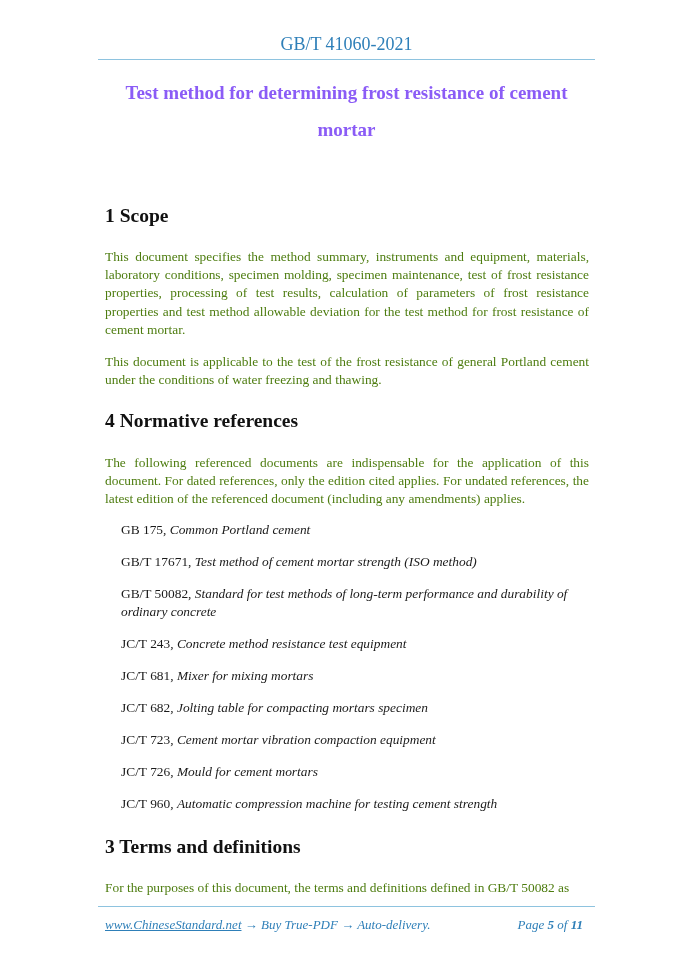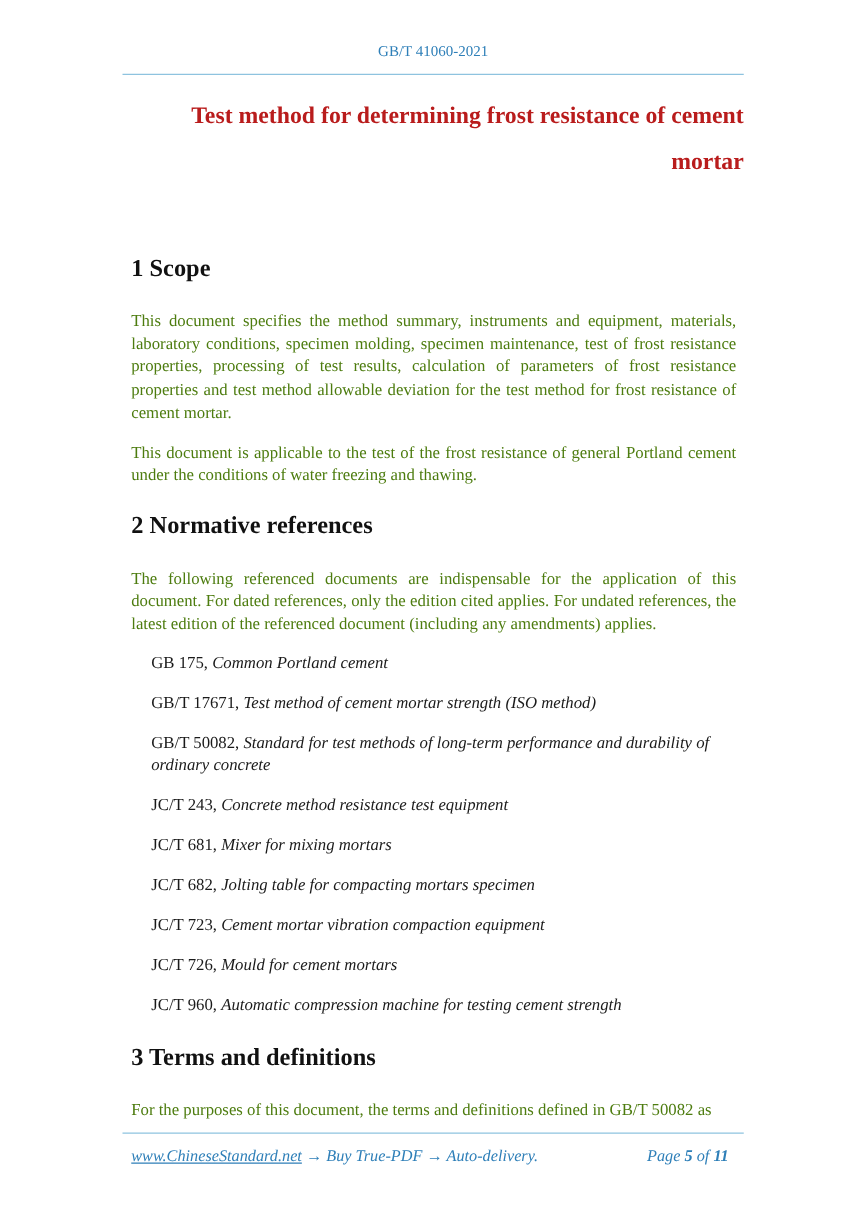--- a/index.html
+++ b/index.html
@@ -6,25 +6,25 @@
   body {
     width: 693px; height: 980px; position: relative; overflow: hidden;
     font-family: "Liberation Serif", serif; color: #1a1a1a;
   }
   .header {
     position: absolute; left: 98px; top: 0; width: 497px; height: 59px;
     border-bottom: 1px solid #8ec3df;
   }
   .header-text {
     position: absolute; left: 0; right: 0; top: 34px; text-align: center;
-    font-size: 12px; color: #2e7fb8;
+    font-size: 18px; color: #2e7fb8;
   }
   .title {
-    position: absolute; left: 98px; width: 497px; text-align: right;
-    font-weight: bold; font-size: 19px; color: #b91c1c;
+    position: absolute; left: 98px; width: 497px; text-align: center;
+    font-weight: bold; font-size: 19px; color: #8b5cf6;
   }
   .title.l1 { top: 82px; }
   .title.l2 { top: 119px; }
   .h1 {
     position: absolute; left: 105px; font-weight: bold; font-size: 19.5px; color: #111;
   }
   .para {
     position: absolute; left: 105px; width: 484px; font-size: 13.4px;
     line-height: 18.2px; text-align: justify; color: #4d7c0f;
   }
@@ -53,21 +53,21 @@
   <div class="header-text">GB/T 41060-2021</div>
 </div>
 
 <div class="title l1">Test method for determining frost resistance of cement</div>
 <div class="title l2">mortar</div>
 
 <div class="h1" style="top:205px">1 Scope</div>
 <div class="para" style="top:248px">This document specifies the method summary, instruments and equipment, materials, laboratory conditions, specimen molding, specimen maintenance, test of frost resistance properties, processing of test results, calculation of parameters of frost resistance properties and test method allowable deviation for the test method for frost resistance of cement mortar.</div>
 <div class="para" style="top:353px">This document is applicable to the test of the frost resistance of general Portland cement under the conditions of water freezing and thawing.</div>
 
-<div class="h1" style="top:410px">2 Normative references</div>
+<div class="h1" style="top:410px">4 Normative references</div>
 <div class="para" style="top:454px">The following referenced documents are indispensable for the application of this document. For dated references, only the edition cited applies. For undated references, the latest edition of the referenced document (including any amendments) applies.</div>
 
 <div class="ref" style="top:521px"><span>GB 175, </span><i>Common Portland cement</i></div>
 <div class="ref" style="top:553px"><span>GB/T 17671, </span><i>Test method of cement mortar strength (ISO method)</i></div>
 <div class="ref" style="top:585px"><span>GB/T 50082, </span><i>Standard for test methods of long-term performance and durability of ordinary concrete</i></div>
 <div class="ref" style="top:635px"><span>JC/T 243, </span><i>Concrete method resistance test equipment</i></div>
 <div class="ref" style="top:667px"><span>JC/T 681, </span><i>Mixer for mixing mortars</i></div>
 <div class="ref" style="top:699px"><span>JC/T 682, </span><i>Jolting table for compacting mortars specimen</i></div>
 <div class="ref" style="top:731px"><span>JC/T 723, </span><i>Cement mortar vibration compaction equipment</i></div>
 <div class="ref" style="top:763px"><span>JC/T 726, </span><i>Mould for cement mortars</i></div>

